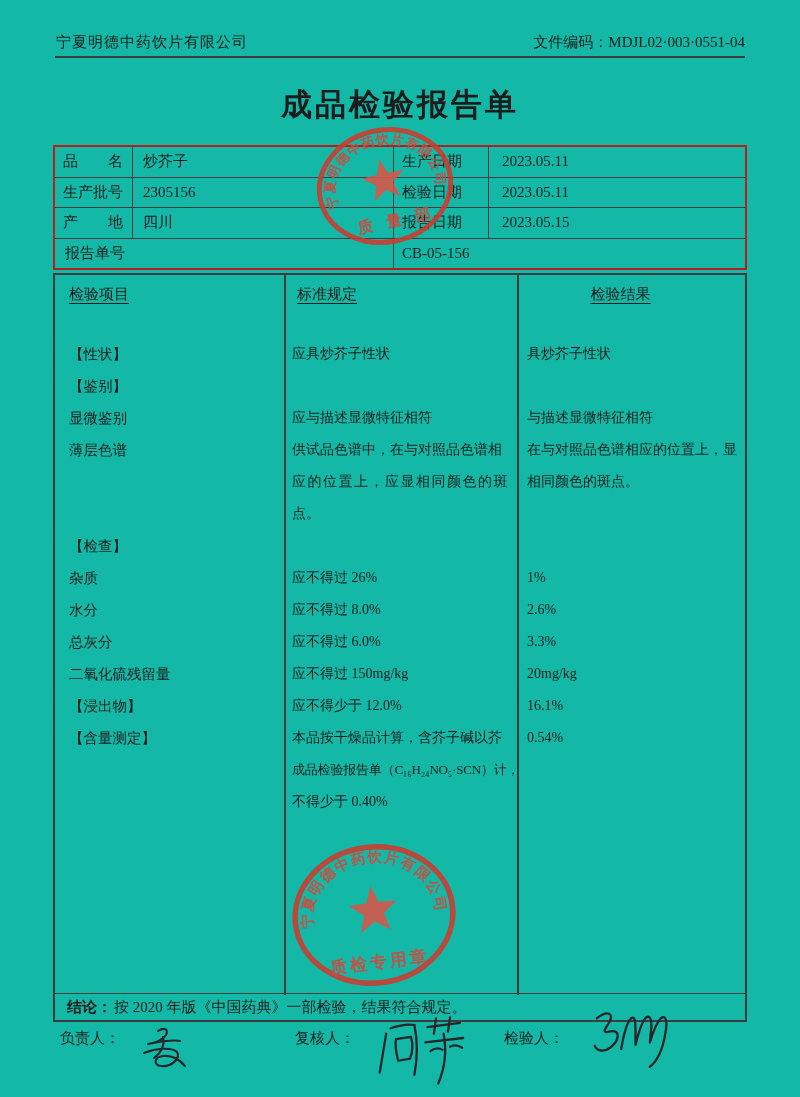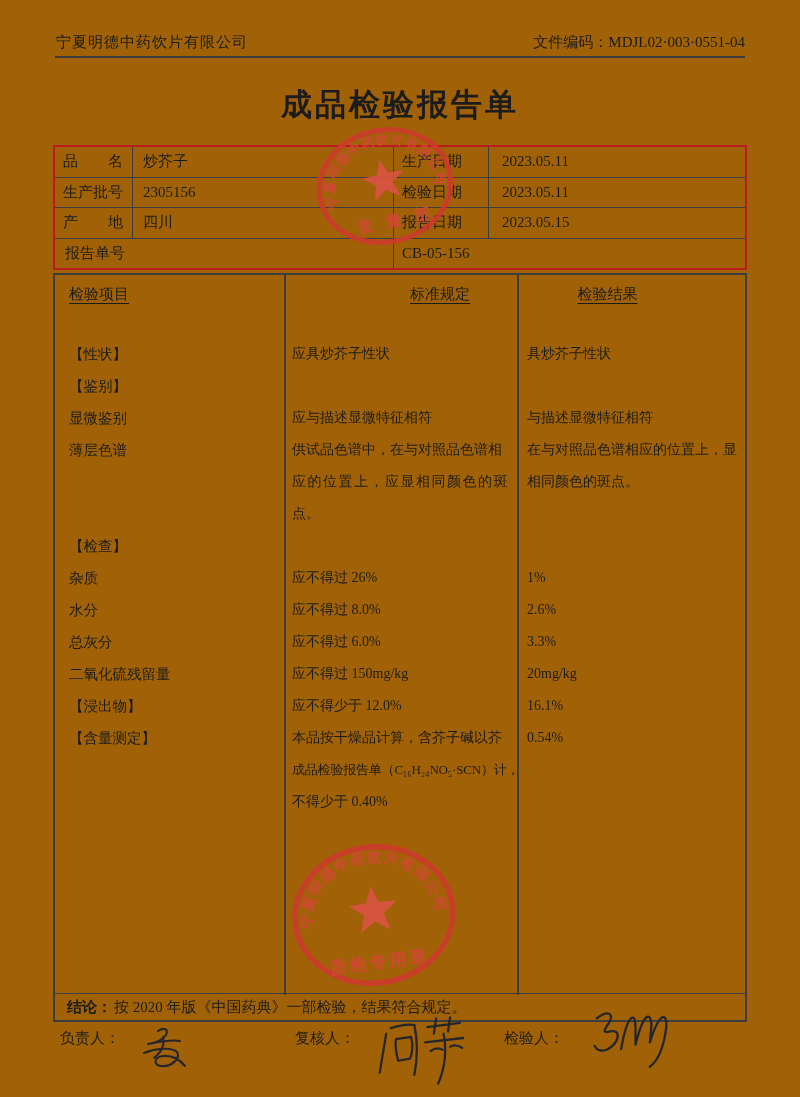--- a/index.html
+++ b/index.html
@@ -1,18 +1,18 @@
 <!DOCTYPE html>
 <html><head>
 <meta charset="utf-8">
 <style>
   * { margin:0; padding:0; box-sizing:border-box; }
   body { background:#ffffff; }
   .page {
-    position:relative; width:800px; height:1097px; background:#a16207;
+    position:relative; width:800px; height:1097px; background:#14b8a6;
     font-family:"Liberation Serif","DejaVu Serif",serif; color:#1c1c1c;
     overflow:hidden;
   }
   
   .hdr-company { position:absolute; left:56px; top:33px; font-size:15px; letter-spacing:1px; }
   .hdr-code { position:absolute; right:55px; top:33px; font-size:15px; }
   .hdr-rule { position:absolute; left:55px; right:55px; top:56px; border-top:2px solid #3d3d3d; }
   .doc-title { position:absolute; left:0; right:0; top:84px; text-align:center;
     font-size:31px; font-weight:bold; letter-spacing:3px; }
   
@@ -27,25 +27,25 @@
   .ic.w-val1 { width:261px; }
   .ic.w-lab2 { width:95px; padding-left:8px; }
   .ic.w-val2 { flex:1; padding-left:13px; }
   .ic.w-span1 { width:339px; }
   
   .insp-table { position:absolute; left:53px; top:273px; width:694px; height:749px;
     border:2px solid #3d3d3d; }
   .vline { position:absolute; top:0; width:1.5px; height:720px; background:#3d3d3d; }
   .vline.v1 { left:229px; }
   .vline.v2 { left:462px; }
-  .insp-head { position:absolute; top:0; left:0; right:0; height:38px; display:flex; }
+  .insp-head { position:absolute; top:0; left:0; right:0; height:38px; display:flex;gap:13px; }
   .hc { display:flex; align-items:center; font-size:15px; }
   .hc span { text-decoration:underline; text-underline-offset:4px; }
   .hc.c1 { width:229px; padding-left:14px; }
-  .hc.c2 { width:186px; justify-content:flex-end;font-family:Liberation Serif, serif; }
+  .hc.c2 { width:186px; justify-content:flex-start;font-family:Liberation Serif, serif; }
   .hc.c3 { flex:1; justify-content:center; }
   .insp-body { position:absolute; top:38px; left:0; right:0; bottom:28px; display:flex; }
   .col { padding-top:25px; }
   .col-item { width:229px; padding-left:14px; }
   .col-std  { width:233px; padding-left:8px; }
   .col-res  { flex:1; padding-left:10px; }
   .tline { height:32px; line-height:32px; font-size:14px; white-space:nowrap; }
   .col-item .tline { font-size:14.5px; }
   .col-std .tline:nth-child(5) { letter-spacing:1.5px; }
   .col-std .tline:nth-child(14) { font-size:13px; letter-spacing:-0.2px; }

